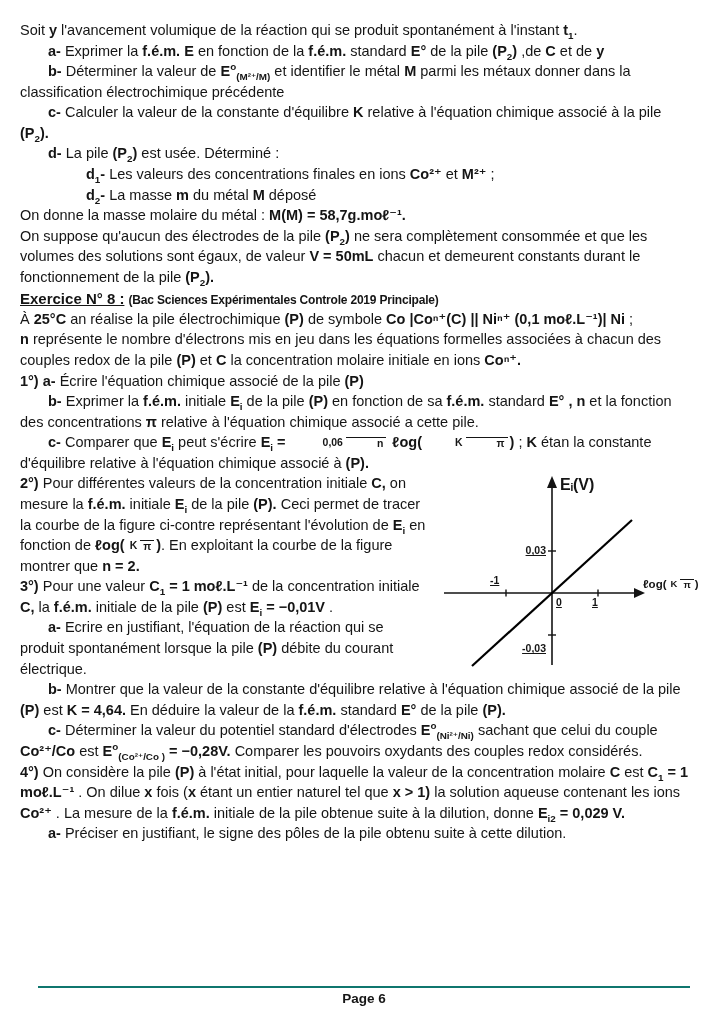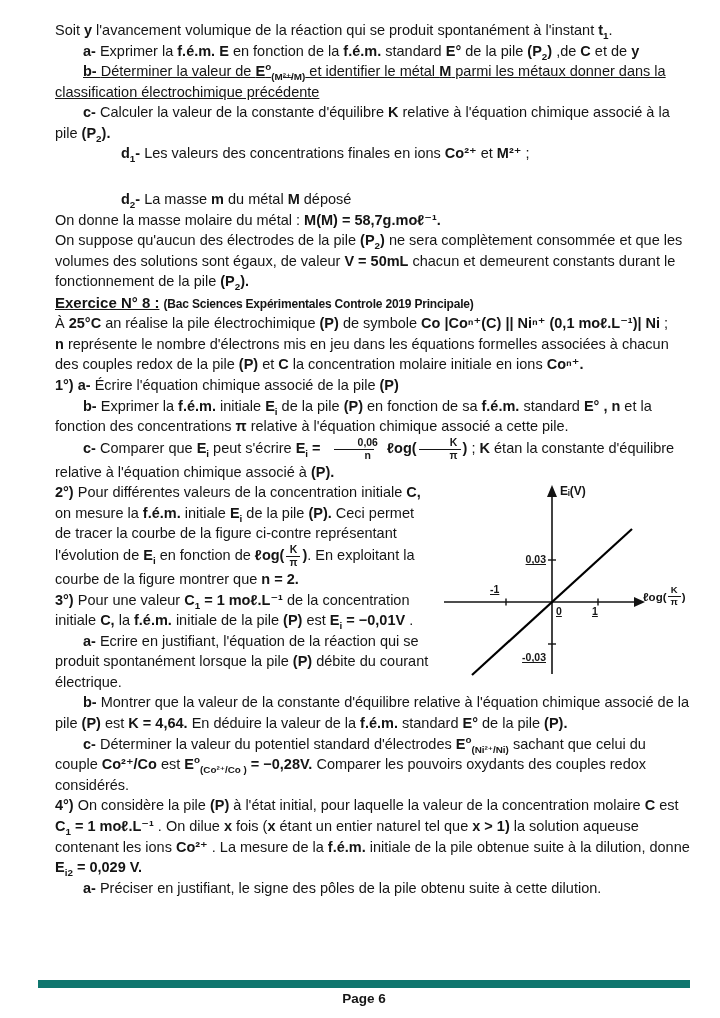--- a/index.html
+++ b/index.html
@@ -3,67 +3,68 @@
 <meta charset="utf-8">
 <style>
   html,body{margin:0;padding:0;}
   body{
     width:720px;height:1018px;background:#ffffff;color:#151515;
     font-family:"Liberation Sans","DejaVu Sans",sans-serif;
     font-size:14.5px;
     -webkit-font-smoothing:antialiased;
   }
   .page{position:relative;width:720px;height:1018px;box-sizing:border-box;
-        padding:20px 30px 0 55px;overflow:hidden;background:#fff;}
+        padding:20px 30px 0 20px;overflow:hidden;background:#fff;}
   #doc{line-height:1.42;}
   p.para{margin:0;padding:0;}
   .b{font-weight:bold;}
   .u{text-decoration:underline;}
   .sm{font-size:12px;letter-spacing:-0.2px;}
   sub,sup{font-size:0.68em;line-height:0;}
   .heading{margin:9px 0 2px 0;font-size:15px;}
-  .frac{display:inline-flex;flex-direction:column;align-items:center;
+  .frac{display:inline-flex;flex-direction:row;align-items:center;
         vertical-align:middle;font-size:0.72em;line-height:1.15;margin:0 2px;font-weight:bold;}
   .frac .fnum{padding:0 3px;}
   .frac .fden{border-top:1.2px solid #151515;padding:0 3px;}
   
   .figure{float:right;width:250px;height:200px;margin:0 0 4px 10px;position:relative;}
   .figure svg{position:absolute;left:0;top:0;}
-  .fig-label{position:absolute;font-weight:bold;font-size:12px;white-space:nowrap;}
+  .fig-label{position:absolute;font-weight:bold;font-size:16px;white-space:nowrap;}
   .fig-ylabel{left:120px;top:1px;}
   .fig-xlabel{left:203px;top:103px;display:flex;align-items:center;font-size:11.5px;}
   .fig-xlabel .frac{font-size:9.5px;margin:0 1px;}
   .fig-tick{position:absolute;font-size:10.5px;font-weight:600;text-decoration:underline;}
   .tx-neg{left:50px;top:100px;}
   .tx-zero{left:116px;top:122px;}
   .tx-pos{left:152px;top:122px;}
   .ty-pos{left:70px;top:70px;width:36px;text-align:right;}
   .ty-neg{left:60px;top:154px;width:46px;text-align:right;margin-top:14px;}
   
   .footer{position:absolute;left:38px;right:30px;bottom:12px;
-          border-top:8px solid #0f766e;text-align:center;padding-top:2px;}
+          border-top:2px solid #0f766e;text-align:center;padding-top:2px;}
   .footer .label{font-weight:bold;font-size:13.5px;}
   .fig-holder{height:0;overflow:visible;}
 </style>
 </head>
 <body>
 
 <div class="page">
 
   <div class="fig-holder">
     
   </div>
 
   <div id="doc">
       <p class="para"><span>Soit </span><span class="b">y</span><span> l'avancement volumique de la réaction qui se produit spontanément à l'instant </span><span class="b">t</span><sub class="b">1</sub><span>.</span></p>
       <p class="para" style="text-indent: 28px;"><span class="b">a- </span><span>Exprimer la </span><span class="b">f.é.m. E</span><span> en fonction de la </span><span class="b">f.é.m.</span><span> standard </span><span class="b">E°</span><span> de la pile </span><span class="b">(P</span><sub class="b">2</sub><span class="b">)</span><span> ,de </span><span class="b">C</span><span> et de </span><span class="b">y</span></p>
-      <p class="para" style="text-indent: 28px; text-decoration: underline;"><span class="b">b- </span><span>Déterminer la valeur de </span><span class="b">E</span><sup class="b">o</sup><sub class="b">(M²⁺/M)</sub><span> et identifier le métal </span><span class="b">M</span><span> parmi les métaux donner dans la classification électrochimique précédente</span></p>
+      <p class="para" style="text-indent: 28px;"><span class="b">b- </span><span>Déterminer la valeur de </span><span class="b">E</span><sup class="b">o</sup><sub class="b">(M²⁺/M)</sub><span> et identifier le métal </span><span class="b">M</span><span> parmi les métaux donner dans la classification électrochimique précédente</span></p>
       <p class="para" style="text-indent: 28px;"><span class="b">c- </span><span>Calculer la valeur de la constante d'équilibre </span><span class="b">K</span><span> relative à l'équation chimique associé à la pile </span><span class="b">(P</span><sub class="b">2</sub><span class="b">).</span></p>
+      <p class="para" style="text-indent: 28px;"><span class="b">d- </span><span>La pile </span><span class="b">(P</span><sub class="b">2</sub><span class="b">)</span><span> est usée. Déterminé :</span></p>
       <p class="para" style="text-indent: 66px;"><span class="b">d</span><sub class="b">1</sub><span class="b">- </span><span>Les valeurs des concentrations finales en ions </span><span class="b">Co²⁺</span><span> et </span><span class="b">M²⁺</span><span> ;</span></p>
-      <p class="para" style="text-indent: 66px; margin-top: 25px;"><span class="b">d</span><sub class="b">2</sub><span class="b">- </span><span>La masse </span><span class="b">m</span><span> du métal </span><span class="b">M</span><span> déposé</span></p>
+      <p class="para" style="text-indent: 66px;"><span class="b">d</span><sub class="b">2</sub><span class="b">- </span><span>La masse </span><span class="b">m</span><span> du métal </span><span class="b">M</span><span> déposé</span></p>
       <p class="para"><span>On donne la masse molaire du métal : </span><span class="b">M(M) = 58,7g.moℓ⁻¹.</span></p>
       <p class="para"><span>On suppose qu'aucun des électrodes de la pile </span><span class="b">(P</span><sub class="b">2</sub><span class="b">)</span><span> ne sera complètement consommée et que les volumes des solutions sont égaux, de valeur </span><span class="b">V = 50mL</span><span> chacun et demeurent constants durant le fonctionnement de la pile </span><span class="b">(P</span><sub class="b">2</sub><span class="b">).</span></p>
       <p class="para heading"><span class="b u">Exercice N° 8 :</span><span> </span><span class="b sm">(Bac Sciences Expérimentales Controle 2019 Principale)</span></p>
       <p class="para"><span>À </span><span class="b">25°C</span><span> an réalise la pile électrochimique </span><span class="b">(P)</span><span> de symbole </span><span class="b">Co |Coⁿ⁺(C) || Niⁿ⁺ (0,1 moℓ.L⁻¹)| Ni</span><span> ;</span></p>
       <p class="para"><span class="b">n</span><span> représente le nombre d'électrons mis en jeu dans les équations formelles associées à chacun des couples redox de la pile </span><span class="b">(P)</span><span> et </span><span class="b">C</span><span> la concentration molaire initiale en ions </span><span class="b">Coⁿ⁺.</span></p>
       <p class="para"><span class="b">1°) a- </span><span>Écrire l'équation chimique associé de la pile </span><span class="b">(P)</span></p>
       <p class="para" style="text-indent: 28px;"><span class="b">b- </span><span>Exprimer la </span><span class="b">f.é.m.</span><span> initiale </span><span class="b">E</span><sub class="b">i</sub><span> de la pile </span><span class="b">(P)</span><span> en fonction de sa </span><span class="b">f.é.m.</span><span>  standard </span><span class="b">E°</span><span class="b"> , </span><span class="b">n</span><span> et la fonction des concentrations </span><span class="b">π</span><span> relative à l'équation chimique associé a cette pile.</span></p>
       <p class="para" style="text-indent: 28px;"><span class="b">c- </span><span>Comparer que </span><span class="b">E</span><sub class="b">i</sub><span> peut s'écrire  </span><span class="b">E</span><sub class="b">i</sub><span class="b"> = </span><span class="frac b">
           <span class="fnum">0,06</span>
           <span class="fden">n</span>

